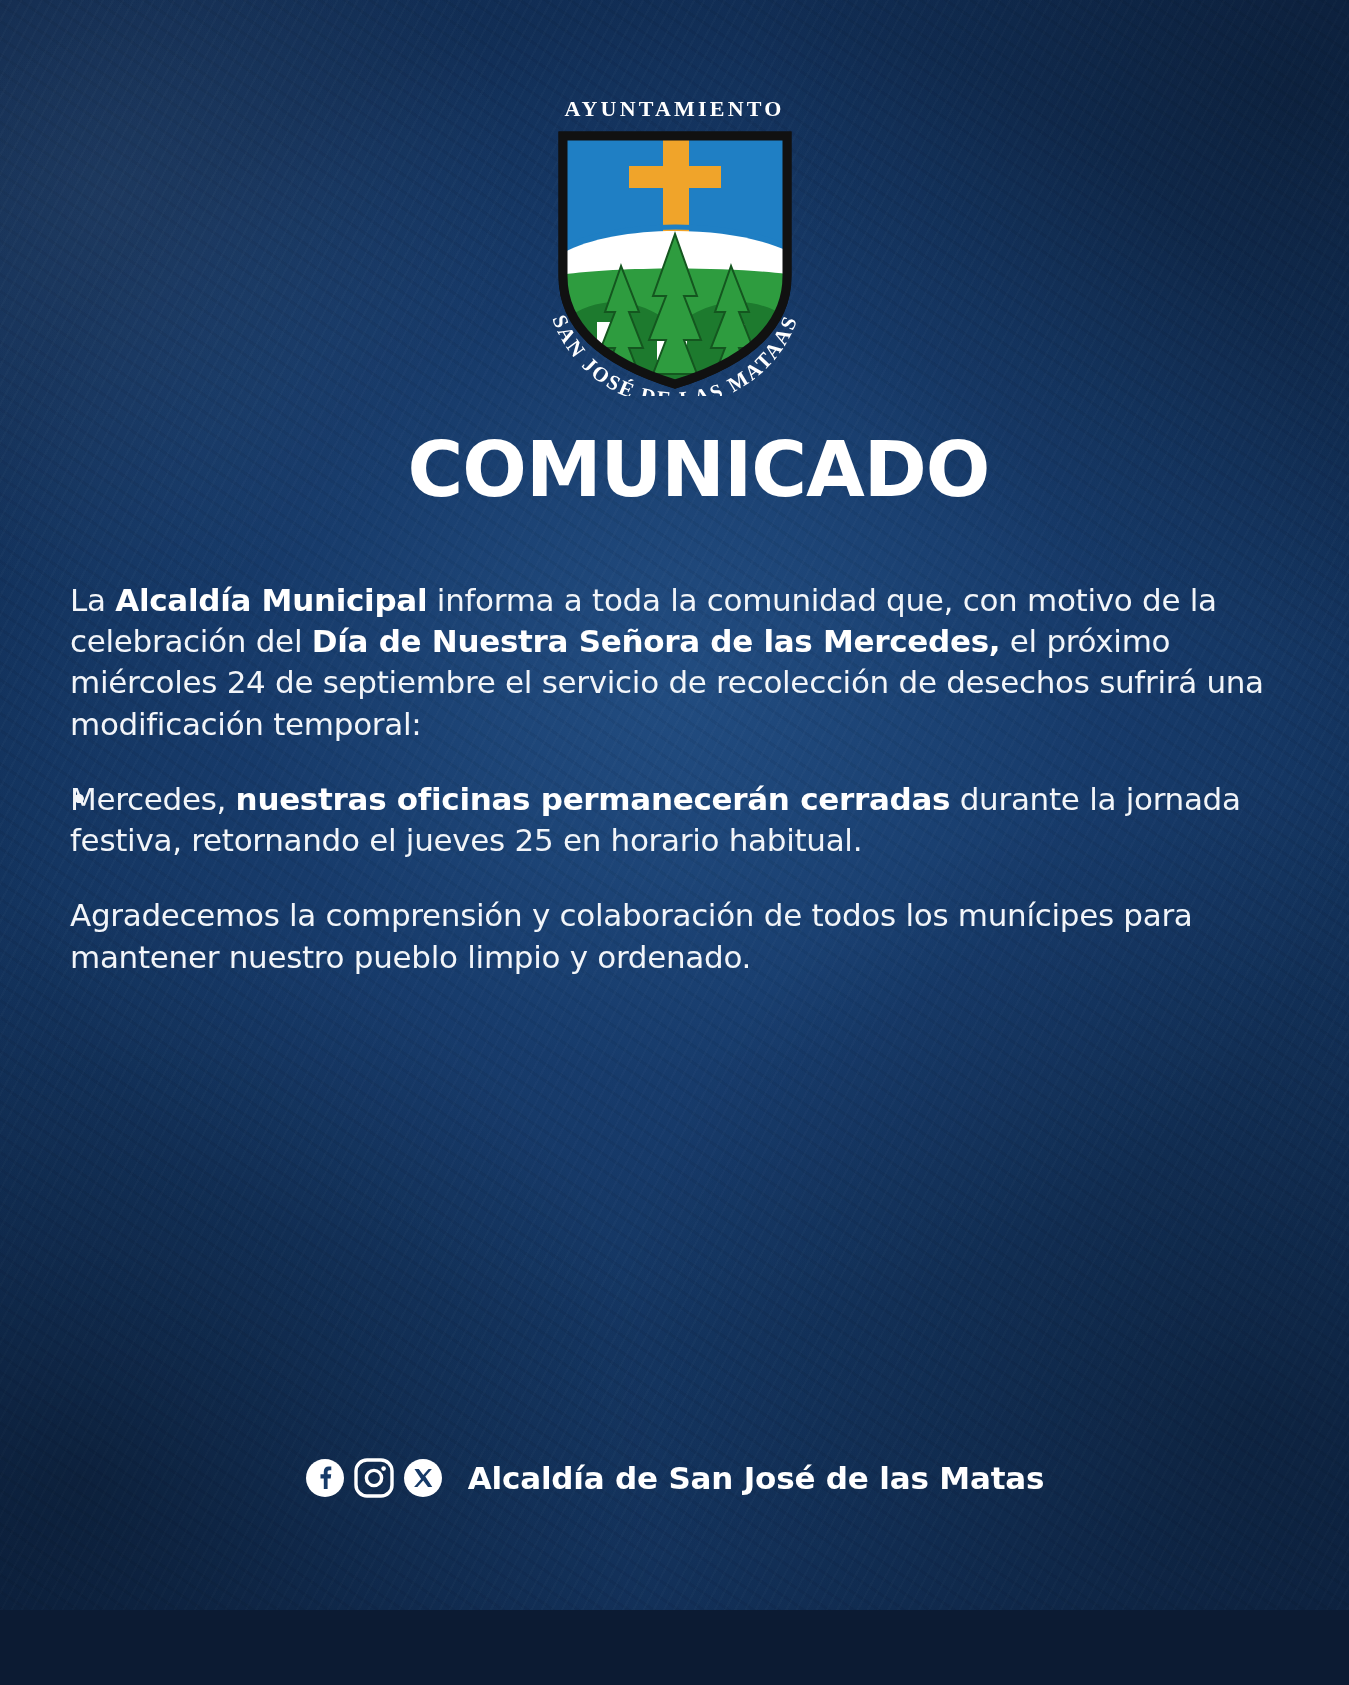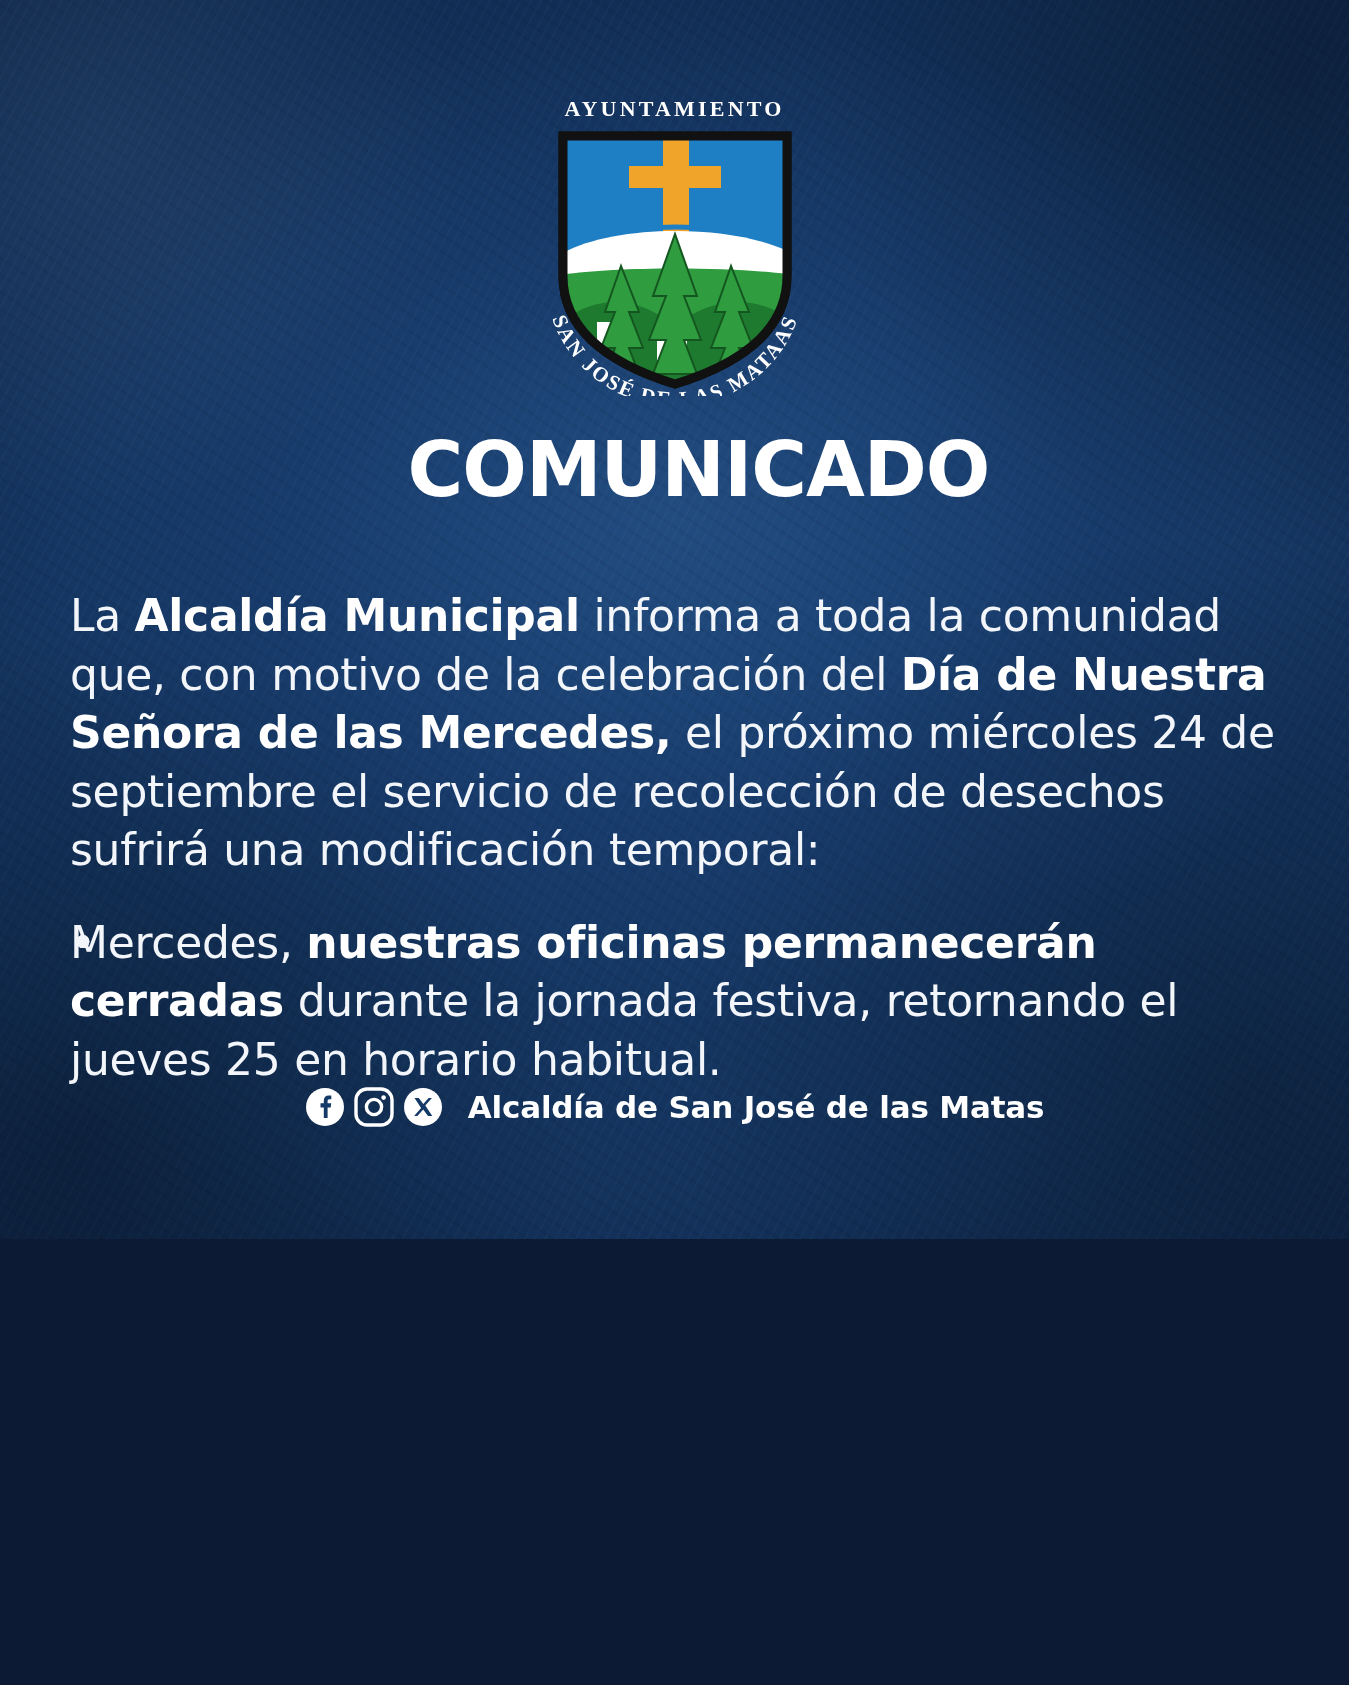--- a/index.html
+++ b/index.html
@@ -9,21 +9,21 @@
   }
   body {
     width: 1349px;
     height: 1685px;
     overflow: hidden;
     font-family: "Liberation Sans", sans-serif;
   }
   .poster {
     position: relative;
     width: 1349px;
-    height: 1239px;
+    height: 1610px;
     background:
       radial-gradient(ellipse 70% 55% at 50% 42%, rgba(35,78,130,0.85) 0%, rgba(22,56,103,0.55) 45%, rgba(12,33,66,0.2) 75%, rgba(9,25,52,0) 100%),
       radial-gradient(ellipse 120% 90% at 50% 50%, #1b4478 0%, #163a68 38%, #102a4f 68%, #0b1d3a 100%);
     overflow: hidden;
   }
   .poster::before {
     content: "";
     position: absolute;
     inset: 0;
     background:
@@ -84,25 +84,24 @@
     padding-left: 24px;
   }
 
   
   .body-block {
     position: absolute;
     top: 580px;
     left: 70px;
     width: 1215px;
     color: #f2f5f9;
-    font-size: 44px;
+    font-size: 31px;
     line-height: 1.33;
     font-family: "DejaVu Sans", sans-serif;
     letter-spacing: -0.3px;
-    margin-top: 7px;
   }
   .body-block p { margin: 0 0 34px 0; }
   .body-block p:last-child { margin-bottom: 0; }
   .body-block b { font-weight: 700; color: #ffffff; }
   .bullet {
     position: relative;
     padding-left: 30px;
   }
   .bullet .dot {
     position: absolute;
@@ -191,20 +190,21 @@
     <div class="body-block">
 
       <p><span>La </span><b>Alcaldía Municipal</b><span> informa a toda la comunidad que, con motivo de la celebración del </span><b>Día de Nuestra Señora de las Mercedes,</b><span> el próximo miércoles 24 de septiembre el servicio de recolección de desechos sufrirá una modificación temporal:</span></p>
 
       <p class="bullet"><span class="dot">•</span></p>
 
       <p class="bullet"><span class="dot">•</span></p>
 
       <p><span>Mercedes, </span><b>nuestras oficinas permanecerán cerradas</b><span> durante la jornada festiva, retornando el jueves 25 en horario habitual.</span></p>
 
+      <p>Agradecemos la comprensión y colaboración de todos los munícipes para mantener nuestro pueblo limpio y ordenado.</p>
     </div>
 
     <div class="footer">
       <div class="social-icons">
         <svg width="40" height="40" viewBox="0 0 40 40">
           <circle cx="20" cy="20" r="19" fill="#ffffff"></circle>
           <path d="M22.6 20.4h3.1l.5-4.1h-3.6v-2.1c0-1.2.4-2 2-2h1.7V8.6c-.3 0-1.4-.1-2.6-.1-2.9 0-4.9 1.8-4.9 5.1v2.7h-3.3v4.1h3.3V31h3.8z" fill="#163a68"></path>
         </svg>
         <svg width="40" height="40" viewBox="0 0 40 40">
           <rect x="2" y="2" width="36" height="36" rx="11" fill="none" stroke="#ffffff" stroke-width="3.4"></rect>

